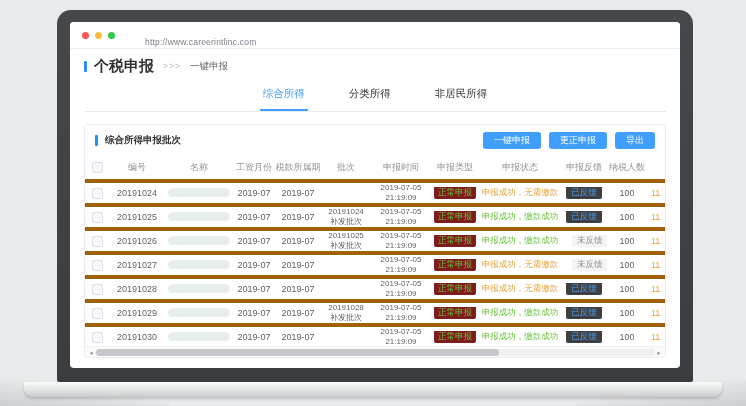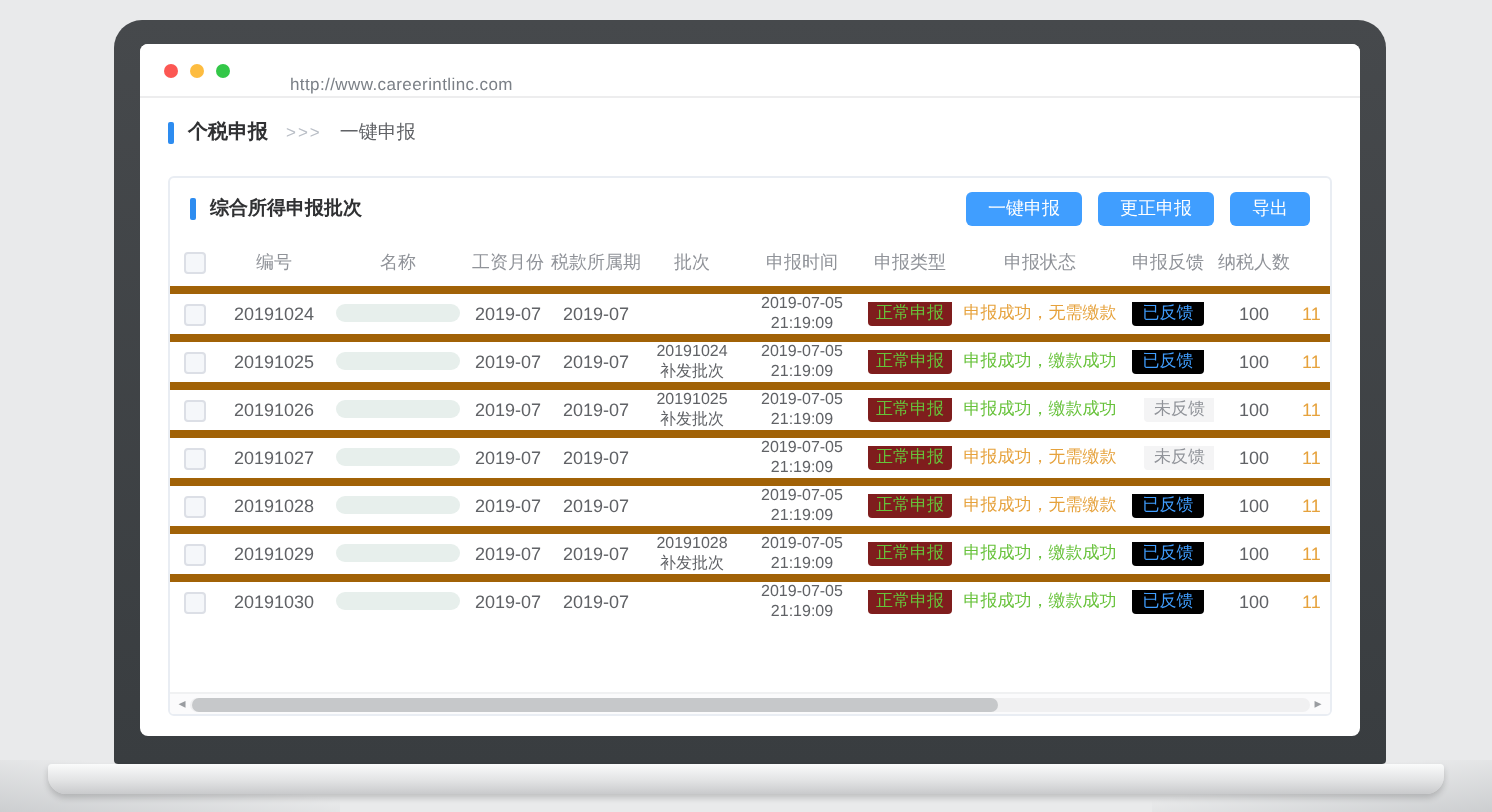--- a/index.html
+++ b/index.html
@@ -40,21 +40,21 @@
   }
   .dot { width:7px; height:7px; border-radius:50%; margin-right:6px; }
   .dot.red { background:#fc5753; } .dot.yellow { background:#fdbc40; } .dot.green { background:#33c748; }
   .url-text { margin-left:24px; font-size:8.5px; color:#7b8087; letter-spacing:.2px;margin-top:14px; }
 
   .content { flex:1; display:flex; flex-direction:column; padding:7px 14px 10px; min-height:0; }
 
   
   .breadcrumb { display:flex; align-items:center; height:20px; flex:0 0 20px; }
   .blue-bar { width:3px; height:11px; background:#2d8cf0; margin-right:7px; border-radius:1px; }
-  .bc-title { font-size:10px; font-weight:bold; color:#303133; }
+  .bc-title { font-size:15px; font-weight:bold; color:#303133; }
   .bc-sep { font-size:8.5px; color:#b9bec6; margin:0 9px; letter-spacing:1px; }
   .bc-current { font-size:9.5px; color:#606266; }
 
   
   .tabs {
     margin-top:5px; flex:0 0 28px; display:flex; justify-content:center; gap:38px;
     border-bottom:1px solid #e6e9ee; font-size:10.5px;
   }
   .tab { padding:6px 3px 8px; color:#303133; cursor:pointer; border-bottom:2px solid transparent; }
   .tab.active { color:#409EFF; border-bottom-color:#409EFF; }
@@ -84,21 +84,21 @@
   .two-line { font-size:8px; line-height:1.3; }
   .checkbox {
     display:inline-block; width:11px; height:11px; border:1px solid #dcdfe6;
     border-radius:2px; background:#f5f7fa; vertical-align:middle;
   }
   .name-placeholder { display:inline-block; width:62px; height:9px; border-radius:4.5px; background:#e7efec; }
   .type-tag { color:#67C23A; background:#7f1d1d; border-radius:2px; padding:2px 4px; font-size:8.5px; white-space:nowrap; }
   .status { font-size:8.5px; white-space:nowrap; }
   .status.orange { color:#E6A23C; } .status.green { color:#67C23A; }
   .feedback { border-radius:2px; padding:2px 5px; font-size:8.5px; white-space:nowrap; }
-  .feedback.done { color:#409EFF; background:#000000; }
+  .feedback.done { color:#409EFF; background:#404040; }
   .feedback.pending { color:#909399; background:#f4f4f5;margin-left:11px; }
   .extra-val { color:#E6A23C; white-space:nowrap; }
 
   
   .hscroll {
     position:absolute; left:0; right:0; bottom:0; height:11px;
     background:#fbfbfc; border-top:1px solid #f0f1f2;
     display:flex; align-items:center; padding:0 2px;
   }
   .scroll-arrow { font-size:7px; color:#9a9da1; width:8px; text-align:center; line-height:1; cursor:pointer; }
@@ -123,20 +123,25 @@
 
     <div class="content">
 
       <div class="breadcrumb">
         <span class="blue-bar"></span>
         <span class="bc-title">个税申报</span>
         <span class="bc-sep">&gt;&gt;&gt;</span>
         <span class="bc-current">一键申报</span>
       </div>
 
+      <div class="tabs">
+        <div class="tab active">综合所得</div>
+        <div class="tab">分类所得</div>
+        <div class="tab">非居民所得</div>
+      </div>
 
       <div class="panel">
         <div class="panel-header">
           <span class="blue-bar"></span>
           <span class="panel-title">综合所得申报批次</span>
           <div class="panel-buttons">
             <button class="btn">一键申报</button>
             <button class="btn">更正申报</button>
             <button class="btn">导出</button>
           </div>

